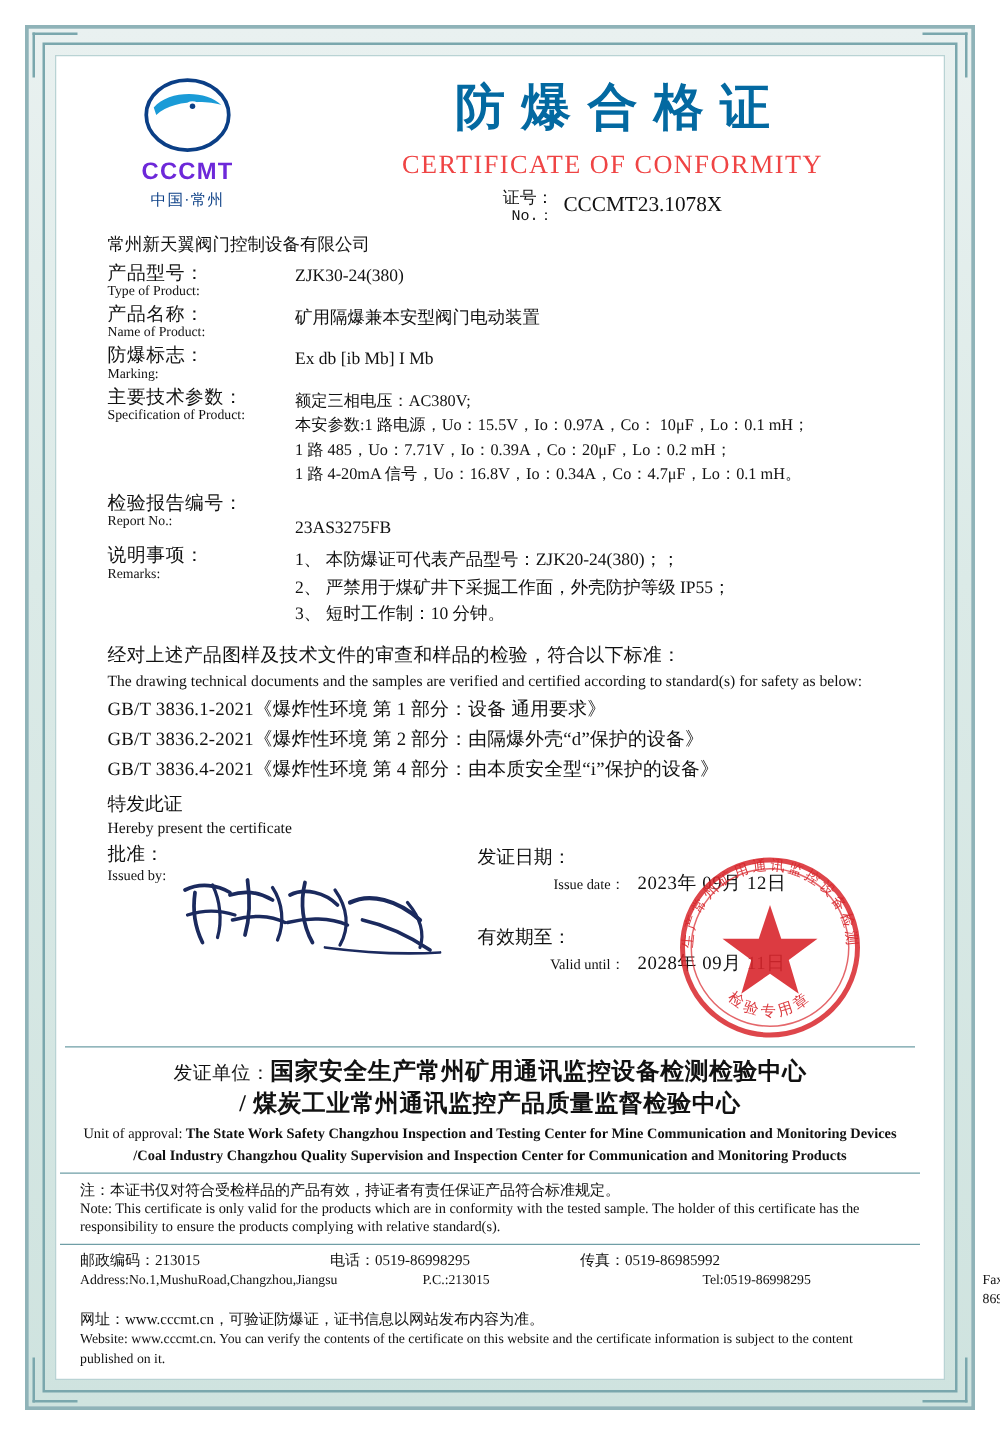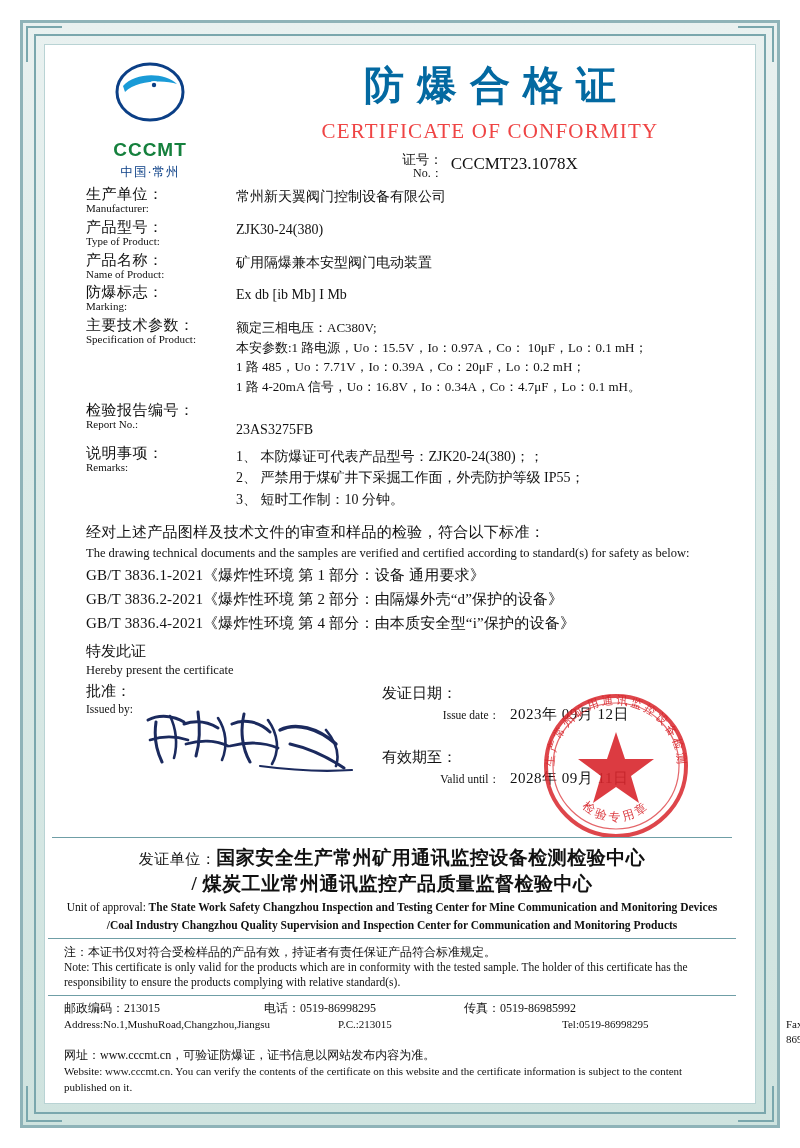--- a/index.html
+++ b/index.html
@@ -72,22 +72,22 @@
   .logo-mark {
     width: 74px; height: 62px;
     margin: 0 auto;
     position: relative;
   }
   .logo-text {
     font-family: "Liberation Sans", sans-serif;
     font-weight: bold;
     font-size: 19px;
     letter-spacing: 1px;
-    color: #15803d;
-    margin-top: 15px;
+    color: #6d28d9;
+    margin-top: 3px;
   }
   .logo-sub {
     font-size: 12.5px;
     color: #0b3f86;
     letter-spacing: 1px;
     margin-top: 3px;
   }
   .title-block {
     position: absolute;
     left: 180px;
@@ -114,20 +114,21 @@
     margin-top: 9px;
     display: flex;
     justify-content: center;
     align-items: flex-start;
     gap: 8px;
   }
   .cert-no-label {
     text-align: right;
     line-height: 1.05;
     font-size: 13.5px;
+    font-family: Liberation Mono, monospace;
   }
   .cert-no-label .en { font-size: 12px; }
   .cert-no-value {
     font-size: 17px;
     padding-top: 1px;
   }
 
   
   .fields {
     margin-top: 6px;
@@ -330,24 +331,20 @@
             <div class="en">No.：</div>
           </div>
           <div class="cert-no-value">CCCMT23.1078X</div>
         </div>
       </div>
     </div>
 
     <div class="fields">
 
       <div class="row">
-        <div class="label">
-          <span class="cn">生产单位：</span>
-          <span class="en">Manufacturer:</span>
-        </div>
         <div class="value cn14">常州新天翼阀门控制设备有限公司</div>
       </div>
 
       <div class="row">
         <div class="label">
           <span class="cn">产品型号：</span>
           <span class="en">Type of Product:</span>
         </div>
         <div class="value">ZJK30-24(380)</div>
       </div>

